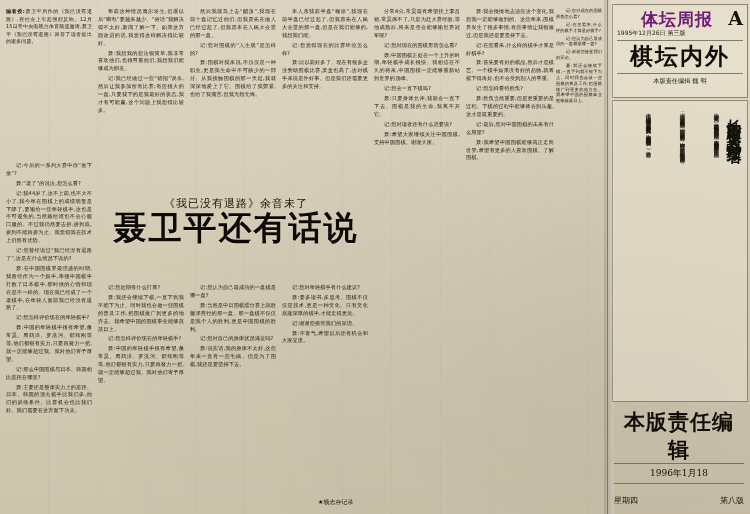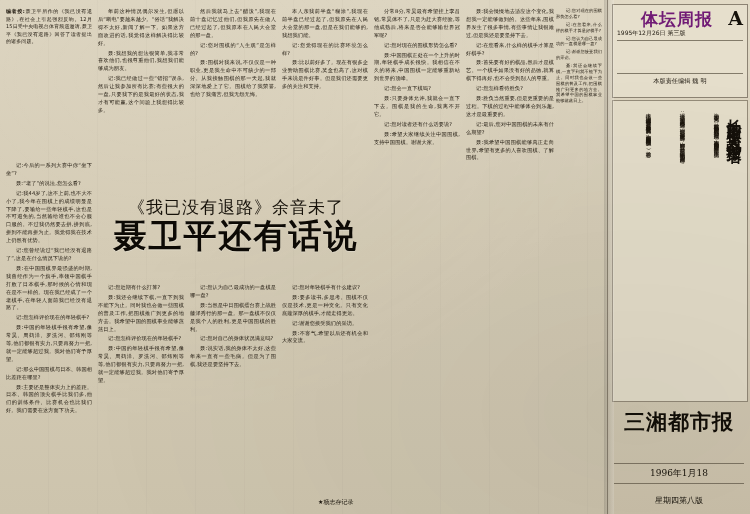--- a/index.html
+++ b/index.html
@@ -56,21 +56,21 @@
     left:6px;top:8px;width:86px;height:150px;
     font-size:5px;line-height:1.5;
   }
   #editor-note .lead{font-weight:bold;}
 
   
   #headline-wrap{
     position:absolute;left:86px;top:196px;width:300px;height:82px;
   }
   #headline-sub{
-    font-size:17px;color:#17120a;text-align:center;
+    font-size:11px;color:#17120a;text-align:center;
     font-family:Liberation Mono, monospace;
     letter-spacing:1px;
   }
   #headline-main{
     font-size:33px;line-height:1.05;color:#0d0a05;text-align:center;
     font-family:"DejaVu Serif","Liberation Serif",serif;
     font-weight:bold;letter-spacing:2px;
     text-shadow:0 1px 0 rgba(255,255,255,.25);
   }
 
@@ -140,21 +140,21 @@
   #mast2-date{
     position:absolute;left:2px;top:59px;width:130px;
     font-size:9px;color:#17120a;text-align:center;
     border-top:1px solid rgba(50,40,25,.5);
     border-bottom:1px solid rgba(50,40,25,.5);
     padding:3px 0;
     font-family:"DejaVu Serif","Liberation Serif",serif;
   }
   #mast2-foot{
     position:absolute;left:2px;bottom:4px;width:130px;
-    display:flex;justify-content:center;
+    display:flex;justify-content:space-between;
     font-size:8px;color:#17120a;
     font-family:Liberation Sans, sans-serif;
   }
 
   #signature{
     position:absolute;left:318px;top:498px;
     font-size:6px;color:#1b150c;
   }
 
   
@@ -264,32 +264,33 @@
     <div id="headline-sub">《我已没有退路》余音未了</div>
     <div id="headline-main">聂卫平还有话说</div>
   </div>
 
   <div id="signature">★杨志存记录</div>
 
   <div id="mast-top">
     <div id="mast-title">体坛周报</div>
     <div id="mast-letter">A</div>
     <div id="mast-date">1995年12月26日 第三版</div>
+    <div id="mast-big">棋坛内外</div>
     <div id="mast-editor">本版责任编辑 魏 明</div>
   </div>
 
   <div id="ad-block">
     <div id="ad-title">长沙围棋名人战今起报名</div>
     <div class="ad-col" style="right:26px;">由长沙市工人文化宫、长沙棋院联合举办的长沙围棋名人战,今日起开始报名。本次比赛面向全市围棋爱好者,不限年龄,不限棋力。</div>
     <div class="ad-col" style="right:60px;">报名地点:长沙市工人文化宫二楼棋牌室。报名时间:每日上午九时至下午五时。比赛时间:一月二十日开始,采取瑞士制七轮,每方用时一小时。</div>
     <div class="ad-col" style="right:94px;">本报讯 报名者须交报名费十元,凡获得前八名者将获得奖金和奖品。欢迎广大围棋爱好者踊跃报名参加。 (杨志存)</div>
   </div>
 
   <div id="mast-bottom">
-    <div id="mast2-title">三湘都市报</div>
+    <div id="mast2-title">本版责任编辑</div>
     <div id="mast2-date">1996年1月18</div>
     <div id="mast2-foot">
       <span>星期四</span>
       <span>第八版</span>
     </div>
   </div>
 
   <div id="fold"></div>
   <div id="grain"></div>
 </div>

